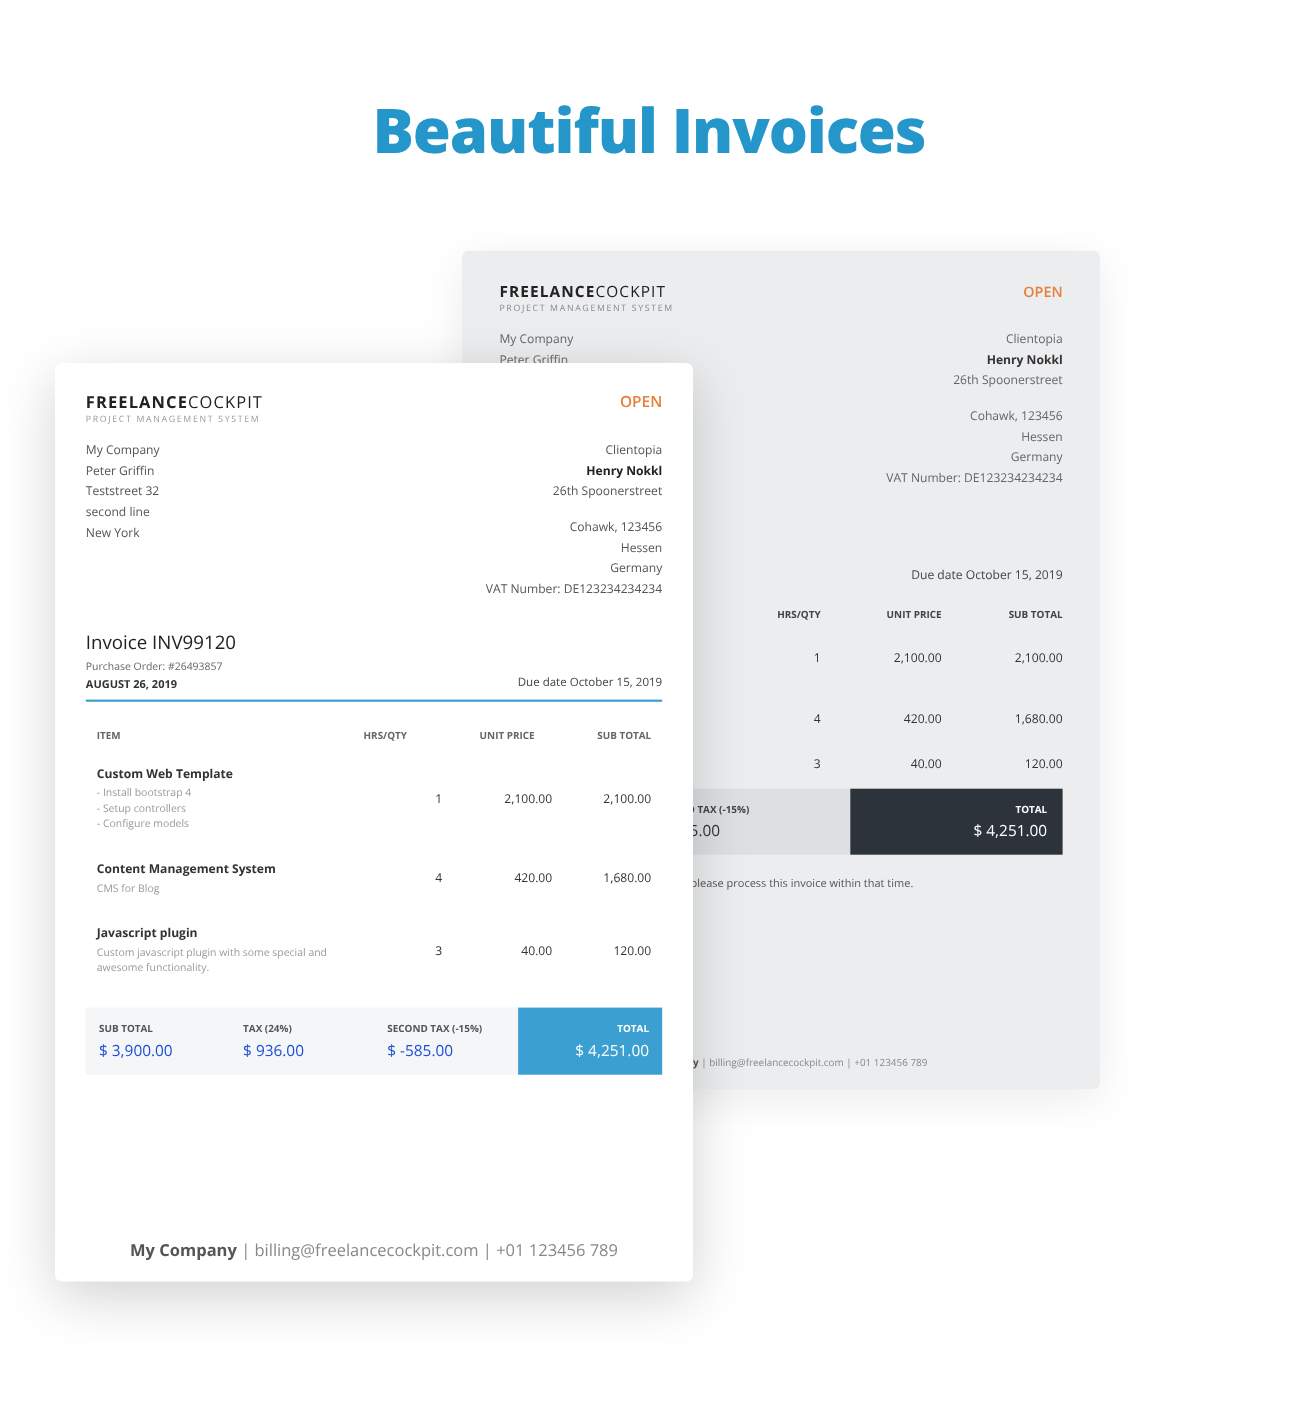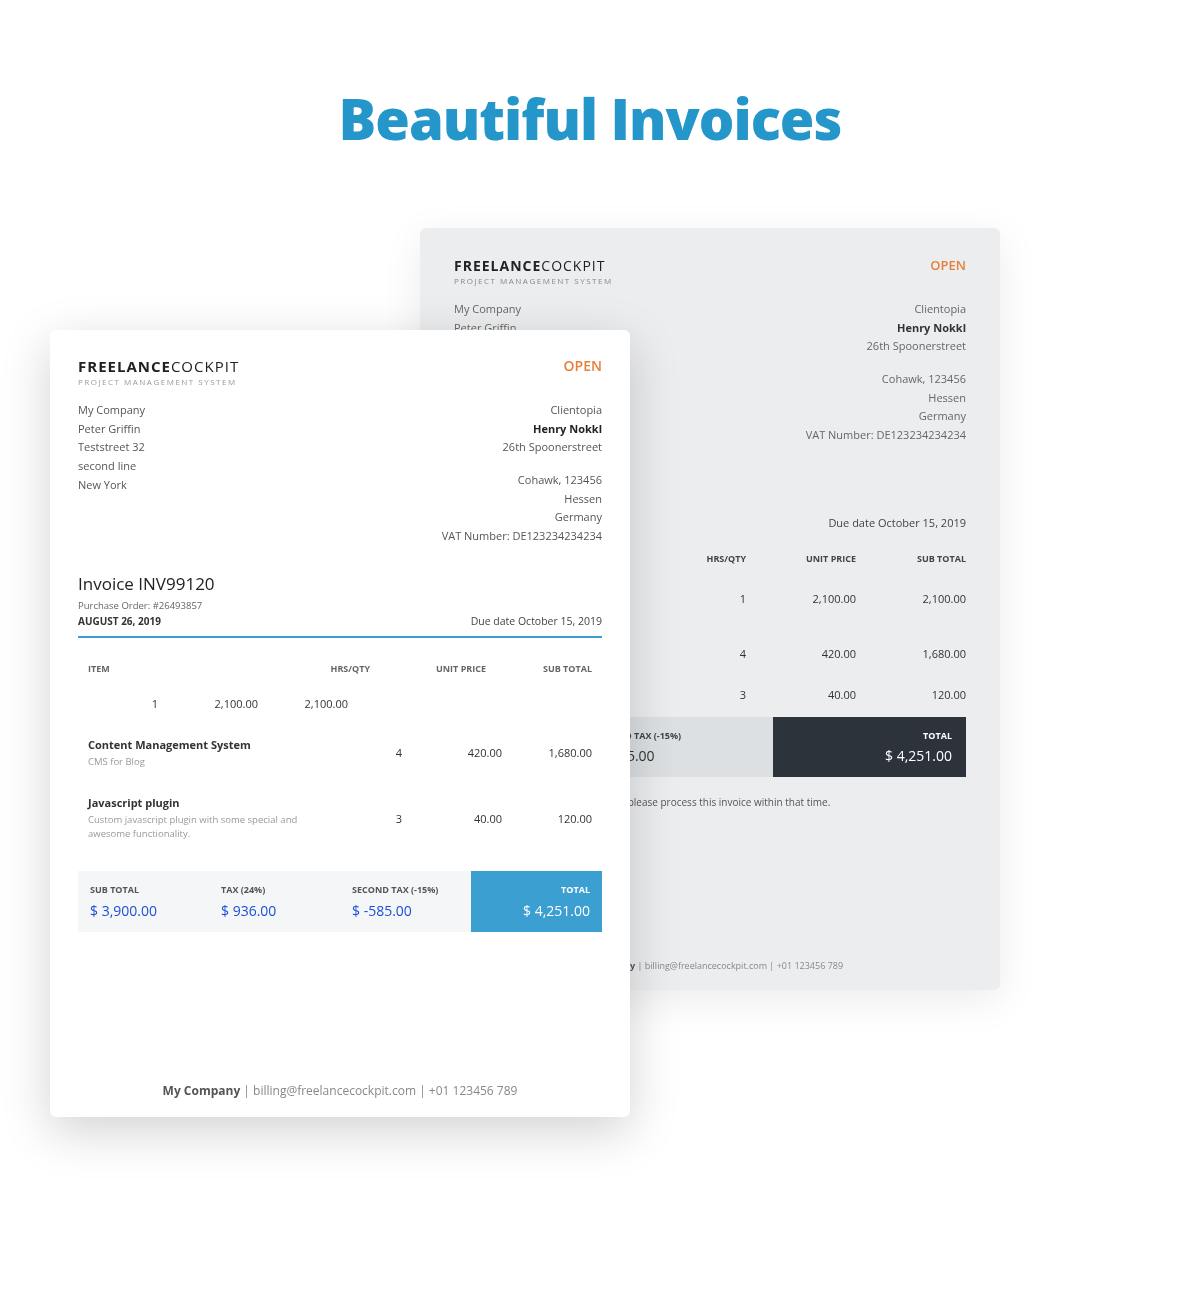--- a/index.html
+++ b/index.html
@@ -98,21 +98,21 @@
   .invoice-front .trow .title { font-weight:700; color:#333; font-size:11px;}
   .invoice-front .trow .desc { font-size:9.5px; color:#999; margin-top:3px; line-height:1.5;}
   .invoice-front .totals { display:flex; margin-top:16px; }
   .invoice-front .totals .box { flex:1; padding:12px 12px; background:#f4f6f8;}
   .invoice-front .totals .box .lbl { font-size:9px; font-weight:700; color:#555; }
   .invoice-front .totals .box .val { font-size:14px; color:#1d4ed8; margin-top:5px;}
   .invoice-front .totals .box.accent { background:#3b9fd1; color:#fff; text-align:right;}
   .invoice-front .totals .box.accent .lbl { color:#fff; }
   .invoice-front .totals .box.accent .val { color:#fff; }
   .invoice-front .thanks { font-size:10px; color:#555; margin-top:22px; }
-  .invoice-front .foot { text-align:center; font-size:12px; color:#888; margin-top:150px; }
+  .invoice-front .foot { text-align:center; font-size:15px; color:#888; margin-top:150px; }
   .invoice-front .foot b { font-weight:700; color:#555;}
 </style>
 </head>
 <body>
 
 <h1 class="headline">Beautiful Invoices</h1>
 
 <div class="invoice-back">
   <div class="header">
     <div>
@@ -218,20 +218,26 @@
   </div>
 
   <div class="thead">
     <div class="col-item">ITEM</div>
     <div class="col-qty">HRS/QTY</div>
     <div class="col-price">UNIT PRICE</div>
     <div class="col-sub">SUB TOTAL</div>
   </div>
 
   <div class="trow">
+    <div class="col-item">
+      <div class="title">Custom Web Template</div>
+      <div class="desc" style="white-space:pre-line">- Install bootstrap 4
+- Setup controllers
+- Configure models</div>
+    </div>
     <div class="col-qty">1</div>
     <div class="col-price">2,100.00</div>
     <div class="col-sub">2,100.00</div>
   </div>
   <div class="trow">
     <div class="col-item">
       <div class="title">Content Management System</div>
       <div class="desc">CMS for Blog</div>
     </div>
     <div class="col-qty">4</div>

